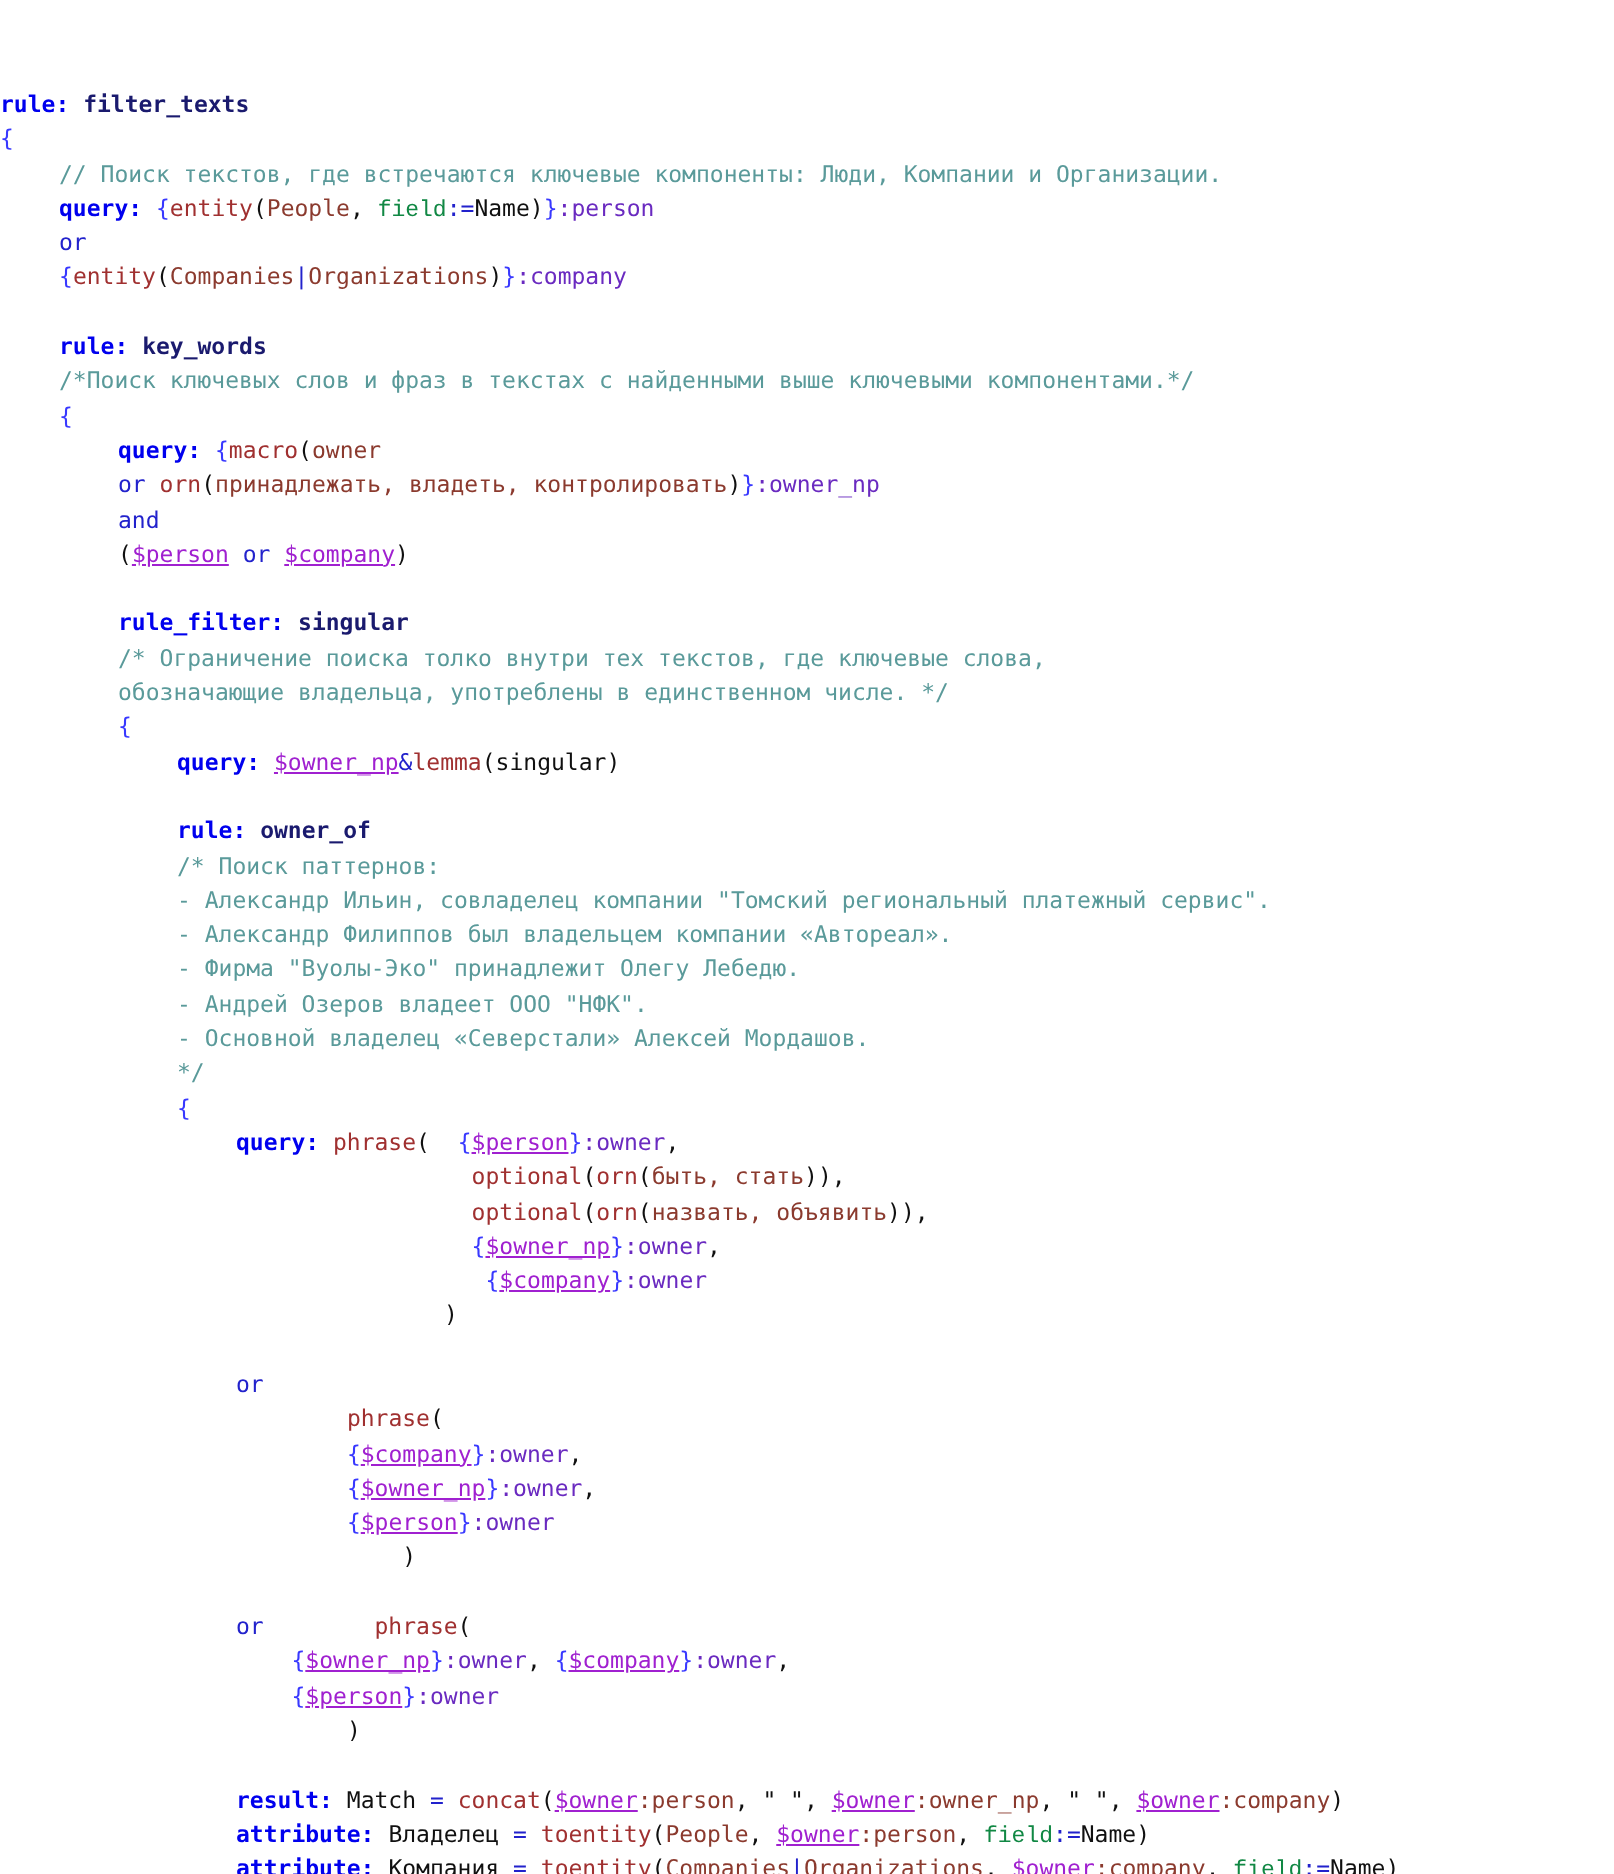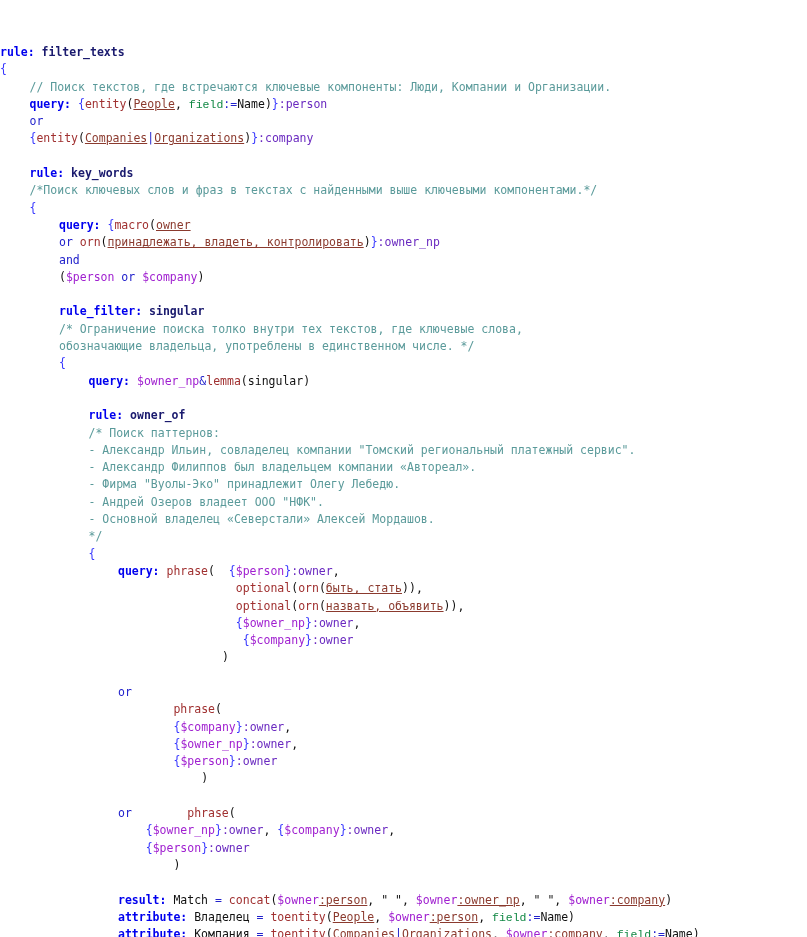--- a/index.html
+++ b/index.html
@@ -28,22 +28,22 @@
     display: block;
     height: 17.3px;
     white-space: pre;
   }
   
   .kw      { color: #0000ee; font-weight: bold; }   
   .name    { color: #1a1a6e; font-weight: bold; }   
   .brace   { color: #3838ff; }                      
   .op      { color: #2222cc; }                      
   .fn      { color: #a03030; }                      
-  .arg     { color: #8b3a2e; text-decoration: underline; }                      
-  .var     { color: #a020d0; }                      
+  .arg     { color: #8b3a2e; }                      
+  .var     { color: #a020d0; text-decoration: underline; }                      
   .lbl     { color: #6a2ac0; }                      
   .attr    { color: #118844; font-family: Liberation Mono, monospace; }                      
   .plain   { color: #101010; }                      
   .cmt     { color: #5a9a9a; }                      
   .str     { color: #101010; }                      
 </style>
 </head>
 <body>
 
 <div id="code-listing"><span class="ln"><span class="kw">rule:</span><span class="plain"> </span><span class="name">filter_texts</span></span><span class="ln"><span class="brace">{</span></span><span class="ln" style="padding-left: 29.5px;"><span class="cmt">// Поиск текстов, где встречаются ключевые компоненты: Люди, Компании и Организации.</span></span><span class="ln" style="padding-left: 29.5px;"><span class="kw">query:</span><span class="plain"> </span><span class="brace">{</span><span class="fn">entity</span><span class="plain">(</span><span class="arg">People</span><span class="plain">, </span><span class="attr">field</span><span class="op">:=</span><span class="plain">Name</span><span class="plain">)</span><span class="brace">}</span><span class="lbl">:person</span></span><span class="ln" style="padding-left: 29.5px;"><span class="op">or</span></span><span class="ln" style="padding-left: 29.5px;"><span class="brace">{</span><span class="fn">entity</span><span class="plain">(</span><span class="arg">Companies</span><span class="op">|</span><span class="arg">Organizations</span><span class="plain">)</span><span class="brace">}</span><span class="lbl">:company</span></span><span class="ln">&nbsp;</span><span class="ln" style="padding-left: 29.5px;"><span class="kw">rule:</span><span class="plain"> </span><span class="name">key_words</span></span><span class="ln" style="padding-left: 29.5px;"><span class="cmt">/*Поиск ключевых слов и фраз в текстах с найденными выше ключевыми компонентами.*/</span></span><span class="ln" style="padding-left: 29.5px;"><span class="brace">{</span></span><span class="ln" style="padding-left: 59px;"><span class="kw">query:</span><span class="plain"> </span><span class="brace">{</span><span class="fn">macro</span><span class="plain">(</span><span class="arg">owner</span></span><span class="ln" style="padding-left: 59px;"><span class="op">or</span><span class="plain"> </span><span class="fn">orn</span><span class="plain">(</span><span class="arg">принадлежать, владеть, контролировать</span><span class="plain">)</span><span class="brace">}</span><span class="lbl">:owner_np</span></span><span class="ln" style="padding-left: 59px;"><span class="op">and</span></span><span class="ln" style="padding-left: 59px;"><span class="plain">(</span><span class="var">$person</span><span class="plain"> </span><span class="op">or</span><span class="plain"> </span><span class="var">$company</span><span class="plain">)</span></span><span class="ln">&nbsp;</span><span class="ln" style="padding-left: 59px;"><span class="kw">rule_filter:</span><span class="plain"> </span><span class="name">singular</span></span><span class="ln" style="padding-left: 59px;"><span class="cmt">/* Ограничение поиска толко внутри тех текстов, где ключевые слова,</span></span><span class="ln" style="padding-left: 59px;"><span class="cmt">обозначающие владельца, употреблены в единственном числе. */</span></span><span class="ln" style="padding-left: 59px;"><span class="brace">{</span></span><span class="ln" style="padding-left: 88.5px;"><span class="kw">query:</span><span class="plain"> </span><span class="var">$owner_np</span><span class="op">&amp;</span><span class="fn">lemma</span><span class="plain">(</span><span class="plain">singular</span><span class="plain">)</span></span><span class="ln">&nbsp;</span><span class="ln" style="padding-left: 88.5px;"><span class="kw">rule:</span><span class="plain"> </span><span class="name">owner_of</span></span><span class="ln" style="padding-left: 88.5px;"><span class="cmt">/* Поиск паттернов:</span></span><span class="ln" style="padding-left: 88.5px;"><span class="cmt">- Александр Ильин, совладелец компании "Томский региональный платежный сервис".</span></span><span class="ln" style="padding-left: 88.5px;"><span class="cmt">- Александр Филиппов был владельцем компании «Автореал».</span></span><span class="ln" style="padding-left: 88.5px;"><span class="cmt">- Фирма "Вуолы-Эко" принадлежит Олегу Лебедю.</span></span><span class="ln" style="padding-left: 88.5px;"><span class="cmt">- Андрей Озеров владеет ООО "НФК".</span></span><span class="ln" style="padding-left: 88.5px;"><span class="cmt">- Основной владелец «Северстали» Алексей Мордашов.</span></span><span class="ln" style="padding-left: 88.5px;"><span class="cmt">*/</span></span><span class="ln" style="padding-left: 88.5px;"><span class="brace">{</span></span><span class="ln" style="padding-left: 118px;"><span class="kw">query:</span><span class="plain"> </span><span class="fn">phrase</span><span class="plain">(</span><span class="plain">  </span><span class="brace">{</span><span class="var">$person</span><span class="brace">}</span><span class="lbl">:owner</span><span class="plain">,</span></span><span class="ln" style="padding-left: 235.81px;"><span class="fn">optional</span><span class="plain">(</span><span class="fn">orn</span><span class="plain">(</span><span class="arg">быть, стать</span><span class="plain">))</span><span class="plain">,</span></span><span class="ln" style="padding-left: 235.81px;"><span class="fn">optional</span><span class="plain">(</span><span class="fn">orn</span><span class="plain">(</span><span class="arg">назвать, объявить</span><span class="plain">))</span><span class="plain">,</span></span><span class="ln" style="padding-left: 235.81px;"><span class="brace">{</span><span class="var">$owner_np</span><span class="brace">}</span><span class="lbl">:owner</span><span class="plain">,</span></span><span class="ln" style="padding-left: 242.74px;"><span class="brace">{</span><span class="var">$company</span><span class="brace">}</span><span class="lbl">:owner</span></span><span class="ln" style="padding-left: 221.95px;"><span class="plain">)</span></span><span class="ln">&nbsp;</span><span class="ln" style="padding-left: 118px;"><span class="op">or</span></span><span class="ln" style="padding-left: 173.44px;"><span class="fn">phrase</span><span class="plain">(</span></span><span class="ln" style="padding-left: 173.44px;"><span class="brace">{</span><span class="var">$company</span><span class="brace">}</span><span class="lbl">:owner</span><span class="plain">,</span></span><span class="ln" style="padding-left: 173.44px;"><span class="brace">{</span><span class="var">$owner_np</span><span class="brace">}</span><span class="lbl">:owner</span><span class="plain">,</span></span><span class="ln" style="padding-left: 173.44px;"><span class="brace">{</span><span class="var">$person</span><span class="brace">}</span><span class="lbl">:owner</span></span><span class="ln" style="padding-left: 201.16px;"><span class="plain">)</span></span><span class="ln">&nbsp;</span><span class="ln" style="padding-left: 118px;"><span class="op">or</span><span class="plain">        </span><span class="fn">phrase</span><span class="plain">(</span></span><span class="ln" style="padding-left: 145.72px;"><span class="brace">{</span><span class="var">$owner_np</span><span class="brace">}</span><span class="lbl">:owner</span><span class="plain">, </span><span class="brace">{</span><span class="var">$company</span><span class="brace">}</span><span class="lbl">:owner</span><span class="plain">,</span></span><span class="ln" style="padding-left: 145.72px;"><span class="brace">{</span><span class="var">$person</span><span class="brace">}</span><span class="lbl">:owner</span></span><span class="ln" style="padding-left: 173.44px;"><span class="plain">)</span></span><span class="ln">&nbsp;</span><span class="ln" style="padding-left: 118px;"><span class="kw">result:</span><span class="plain"> </span><span class="plain">Match</span><span class="plain"> </span><span class="op">=</span><span class="plain"> </span><span class="fn">concat</span><span class="plain">(</span><span class="var">$owner</span><span class="arg">:person</span><span class="plain">, </span><span class="str">" "</span><span class="plain">, </span><span class="var">$owner</span><span class="arg">:owner_np</span><span class="plain">, </span><span class="str">" "</span><span class="plain">, </span><span class="var">$owner</span><span class="arg">:company</span><span class="plain">)</span></span><span class="ln" style="padding-left: 118px;"><span class="kw">attribute:</span><span class="plain"> </span><span class="plain">Владелец</span><span class="plain"> </span><span class="op">=</span><span class="plain"> </span><span class="fn">toentity</span><span class="plain">(</span><span class="arg">People</span><span class="plain">, </span><span class="var">$owner</span><span class="arg">:person</span><span class="plain">, </span><span class="attr">field</span><span class="op">:=</span><span class="plain">Name</span><span class="plain">)</span></span><span class="ln" style="padding-left: 118px;"><span class="kw">attribute:</span><span class="plain"> </span><span class="plain">Компания</span><span class="plain"> </span><span class="op">=</span><span class="plain"> </span><span class="fn">toentity</span><span class="plain">(</span><span class="arg">Companies</span><span class="op">|</span><span class="arg">Organizations</span><span class="plain">, </span><span class="var">$owner</span><span class="arg">:company</span><span class="plain">, </span><span class="attr">field</span><span class="op">:=</span><span class="plain">Name</span><span class="plain">)</span></span></div>

